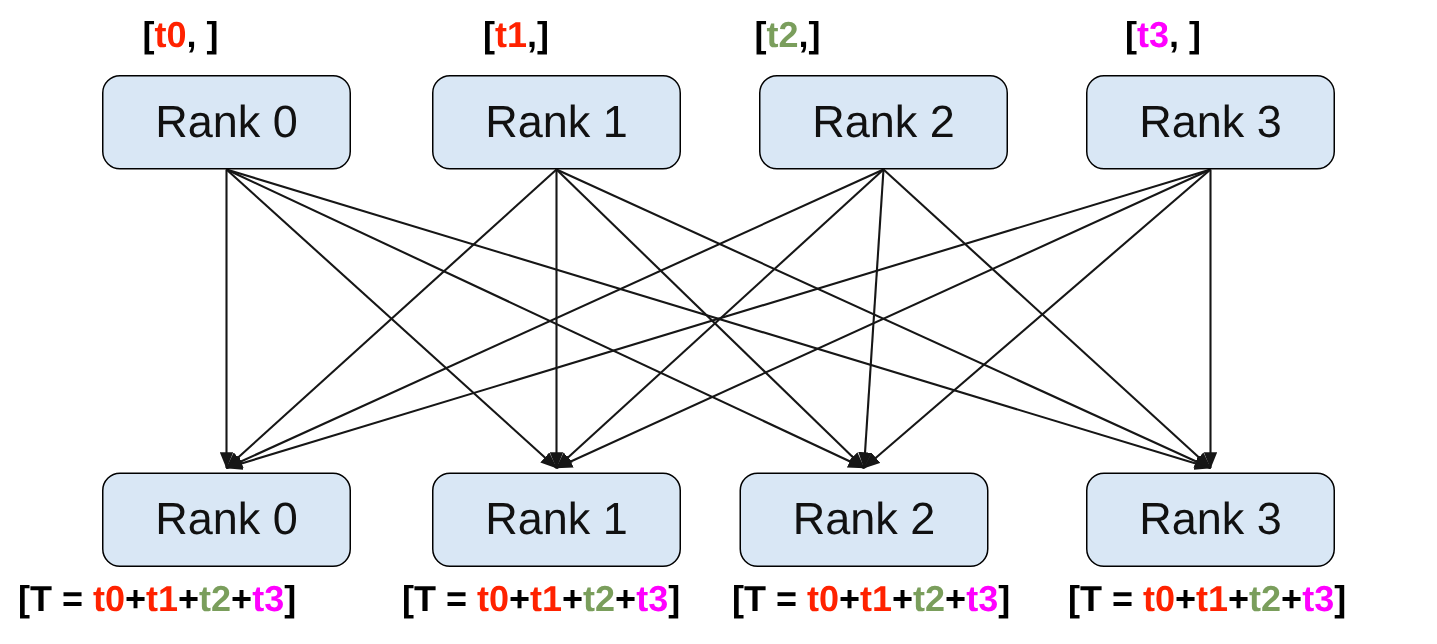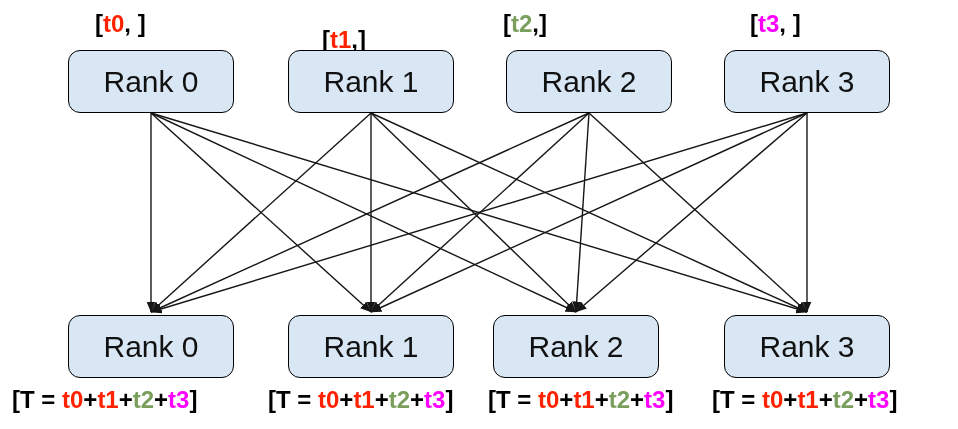--- a/index.html
+++ b/index.html
@@ -41,21 +41,21 @@
       <line x1="589" y1="113" x2="807" y2="312" stroke="#161616" stroke-width="1.4" marker-end="url(#arrowhead)"></line>
       <line x1="807" y1="113" x2="151" y2="312" stroke="#161616" stroke-width="1.4" marker-end="url(#arrowhead)"></line>
       <line x1="807" y1="113" x2="371" y2="312" stroke="#161616" stroke-width="1.4" marker-end="url(#arrowhead)"></line>
       <line x1="807" y1="113" x2="576" y2="312" stroke="#161616" stroke-width="1.4" marker-end="url(#arrowhead)"></line>
       <line x1="807" y1="113" x2="807" y2="312" stroke="#161616" stroke-width="1.4" marker-end="url(#arrowhead)"></line>
     </svg>
     <div class="annotation" style="left: 95px; top: 10px;"><span style="color: rgb(0, 0, 0);">[</span><span style="color: rgb(255, 34, 0);">t0</span><span style="color: rgb(0, 0, 0);">, ]</span></div>
     <div class="node" style="left: 68px; top: 50px; background: rgb(217, 231, 245); border-color: rgb(0, 0, 0);">
       <span>Rank 0</span>
     </div>
-    <div class="annotation" style="left: 322px; top: 26px;"><span style="color: rgb(0, 0, 0);">[</span><span style="color: rgb(255, 34, 0);">t1</span><span style="color: rgb(0, 0, 0);">,]</span></div>
+    <div class="annotation" style="left: 322px; top: 10px;"><span style="color: rgb(0, 0, 0);">[</span><span style="color: rgb(255, 34, 0);">t1</span><span style="color: rgb(0, 0, 0);">,]</span></div>
     <div class="node" style="left: 288px; top: 50px; background: rgb(217, 231, 245); border-color: rgb(0, 0, 0);">
       <span>Rank 1</span>
     </div>
     <div class="annotation" style="left: 503px; top: 10px;"><span style="color: rgb(0, 0, 0);">[</span><span style="color: rgb(122, 158, 92);">t2</span><span style="color: rgb(0, 0, 0);">,]</span></div>
     <div class="node" style="left: 506px; top: 50px; background: rgb(217, 231, 245); border-color: rgb(0, 0, 0);">
       <span>Rank 2</span>
     </div>
     <div class="annotation" style="left: 750px; top: 10px;"><span style="color: rgb(0, 0, 0);">[</span><span style="color: rgb(255, 0, 255);">t3</span><span style="color: rgb(0, 0, 0);">, ]</span></div>
     <div class="node" style="left: 724px; top: 50px; background: rgb(217, 231, 245); border-color: rgb(0, 0, 0);">
       <span>Rank 3</span>

